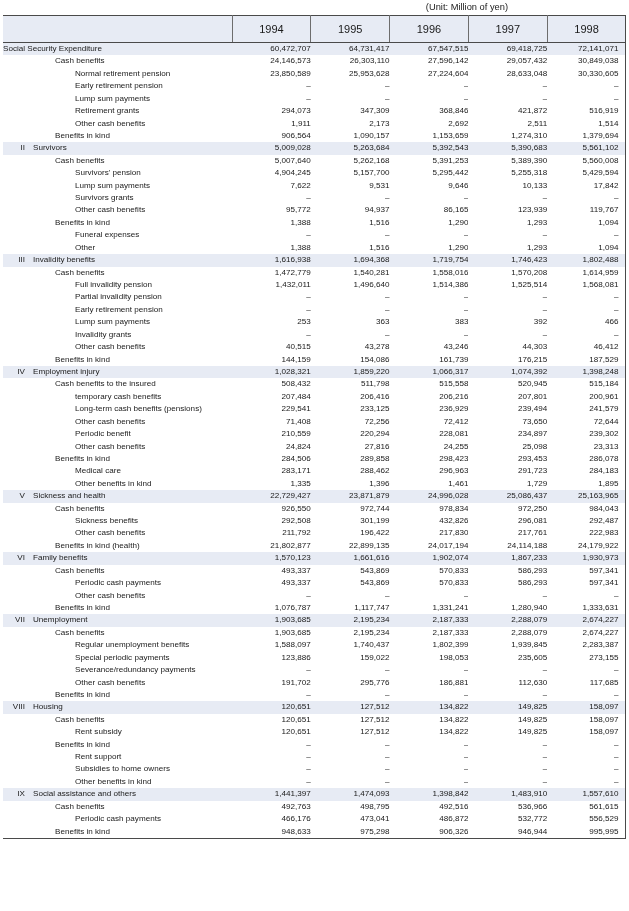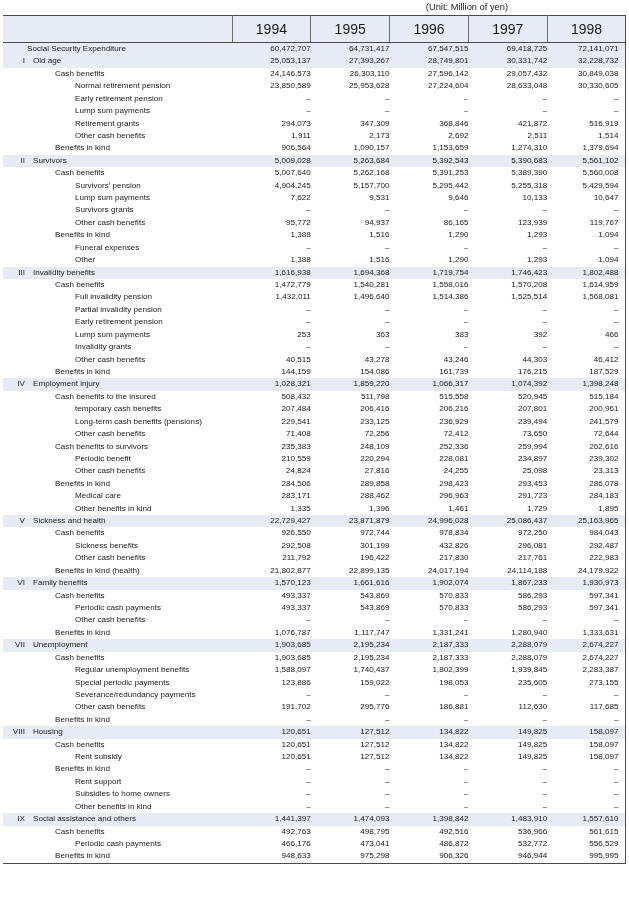--- a/index.html
+++ b/index.html
@@ -47,21 +47,21 @@
     margin: 0;
     border: 0;
     vertical-align: middle;
   }
 
   
   thead tr.header-row th {
     height: 26px;
     background: #e7ebf4;
     font-weight: normal;
-    font-size: 14px;
+    font-size: 11px;
     text-align: center;
     border-top: 1.1px solid #4a4a4a;
     border-bottom: 1.1px solid #4a4a4a;
     border-right: 1.1px solid #6d6d6d;
   }
   thead tr.header-row th.h-label {
     border-right: 1.4px solid #6d6d6d;
   }
   thead tr.header-row th.last {
     border-right: 1.1px solid #4a4a4a;
@@ -91,21 +91,21 @@
   td.num.last {
     border-right: 1.1px solid #4a4a4a;
     padding-right: 7px;
   }
   tbody tr.highlight td { background: #e7ebf4; }
   tbody tr.last-row td {
     border-bottom: 1.1px solid #4a4a4a;
   }
 
   
-  .lv0 .lbl-txt { padding-left: 0px; margin-left: 24px; }
+  .lv0 .lbl-txt { padding-left: 0px; }
   .lv1 .lbl-txt { padding-left: 0px; }
   .lv2 .lbl-txt { padding-left: 52px; }
   .lv3 .lbl-txt { padding-left: 72px; }
 
   .roman {
     display: inline-block;
     width: 22px;
     text-align: right;
     margin-right: 8px;
   }
@@ -139,28 +139,20 @@
     </thead>
     <tbody id="tbody">
         <tr class="lv0 highlight">
           <td class="label"><span class="lbl-txt">Social Security Expenditure</span></td>
           <td class="num">60,472,707</td>
           <td class="num">64,731,417</td>
           <td class="num">67,547,515</td>
           <td class="num">69,418,725</td>
           <td class="num last">72,141,071</td>
         </tr>
-        <tr class="lv1 highlight">
-          <td class="label"><span class="roman">I</span><span class="lbl-txt">Old age</span></td>
-          <td class="num">25,053,137</td>
-          <td class="num">27,393,267</td>
-          <td class="num">28,749,801</td>
-          <td class="num">30,331,742</td>
-          <td class="num last">32,228,732</td>
-        </tr>
         <tr class="lv2">
           <td class="label"><span class="lbl-txt">Cash benefits</span></td>
           <td class="num">24,146,573</td>
           <td class="num">26,303,110</td>
           <td class="num">27,596,142</td>
           <td class="num">29,057,432</td>
           <td class="num last">30,849,038</td>
         </tr>
         <tr class="lv3">
           <td class="label"><span class="lbl-txt">Normal retirement pension</span></td>
@@ -233,21 +225,21 @@
           <td class="num">5,295,442</td>
           <td class="num">5,255,318</td>
           <td class="num last">5,429,594</td>
         </tr>
         <tr class="lv3">
           <td class="label"><span class="lbl-txt">Lump sum payments</span></td>
           <td class="num">7,622</td>
           <td class="num">9,531</td>
           <td class="num">9,646</td>
           <td class="num">10,133</td>
-          <td class="num last">10,647</td>
+          <td class="num last">17,842</td>
         </tr>
         <tr class="lv3">
           <td class="label"><span class="lbl-txt">Survivors grants</span></td>
           <td class="num">–</td>
           <td class="num">–</td>
           <td class="num">–</td>
           <td class="num">–</td>
           <td class="num last">–</td>
         </tr>
         <tr class="lv3">
@@ -387,28 +379,20 @@
           <td class="num last">241,579</td>
         </tr>
         <tr class="lv3">
           <td class="label"><span class="lbl-txt">Other cash benefits</span></td>
           <td class="num">71,408</td>
           <td class="num">72,256</td>
           <td class="num">72,412</td>
           <td class="num">73,650</td>
           <td class="num last">72,644</td>
         </tr>
-        <tr class="lv2">
-          <td class="label"><span class="lbl-txt">Cash benefits to survivors</span></td>
-          <td class="num">235,383</td>
-          <td class="num">248,109</td>
-          <td class="num">252,336</td>
-          <td class="num">259,994</td>
-          <td class="num last">262,616</td>
-        </tr>
         <tr class="lv3">
           <td class="label"><span class="lbl-txt">Periodic benefit</span></td>
           <td class="num">210,559</td>
           <td class="num">220,294</td>
           <td class="num">228,081</td>
           <td class="num">234,897</td>
           <td class="num last">239,302</td>
         </tr>
         <tr class="lv3">
           <td class="label"><span class="lbl-txt">Other cash benefits</span></td>

